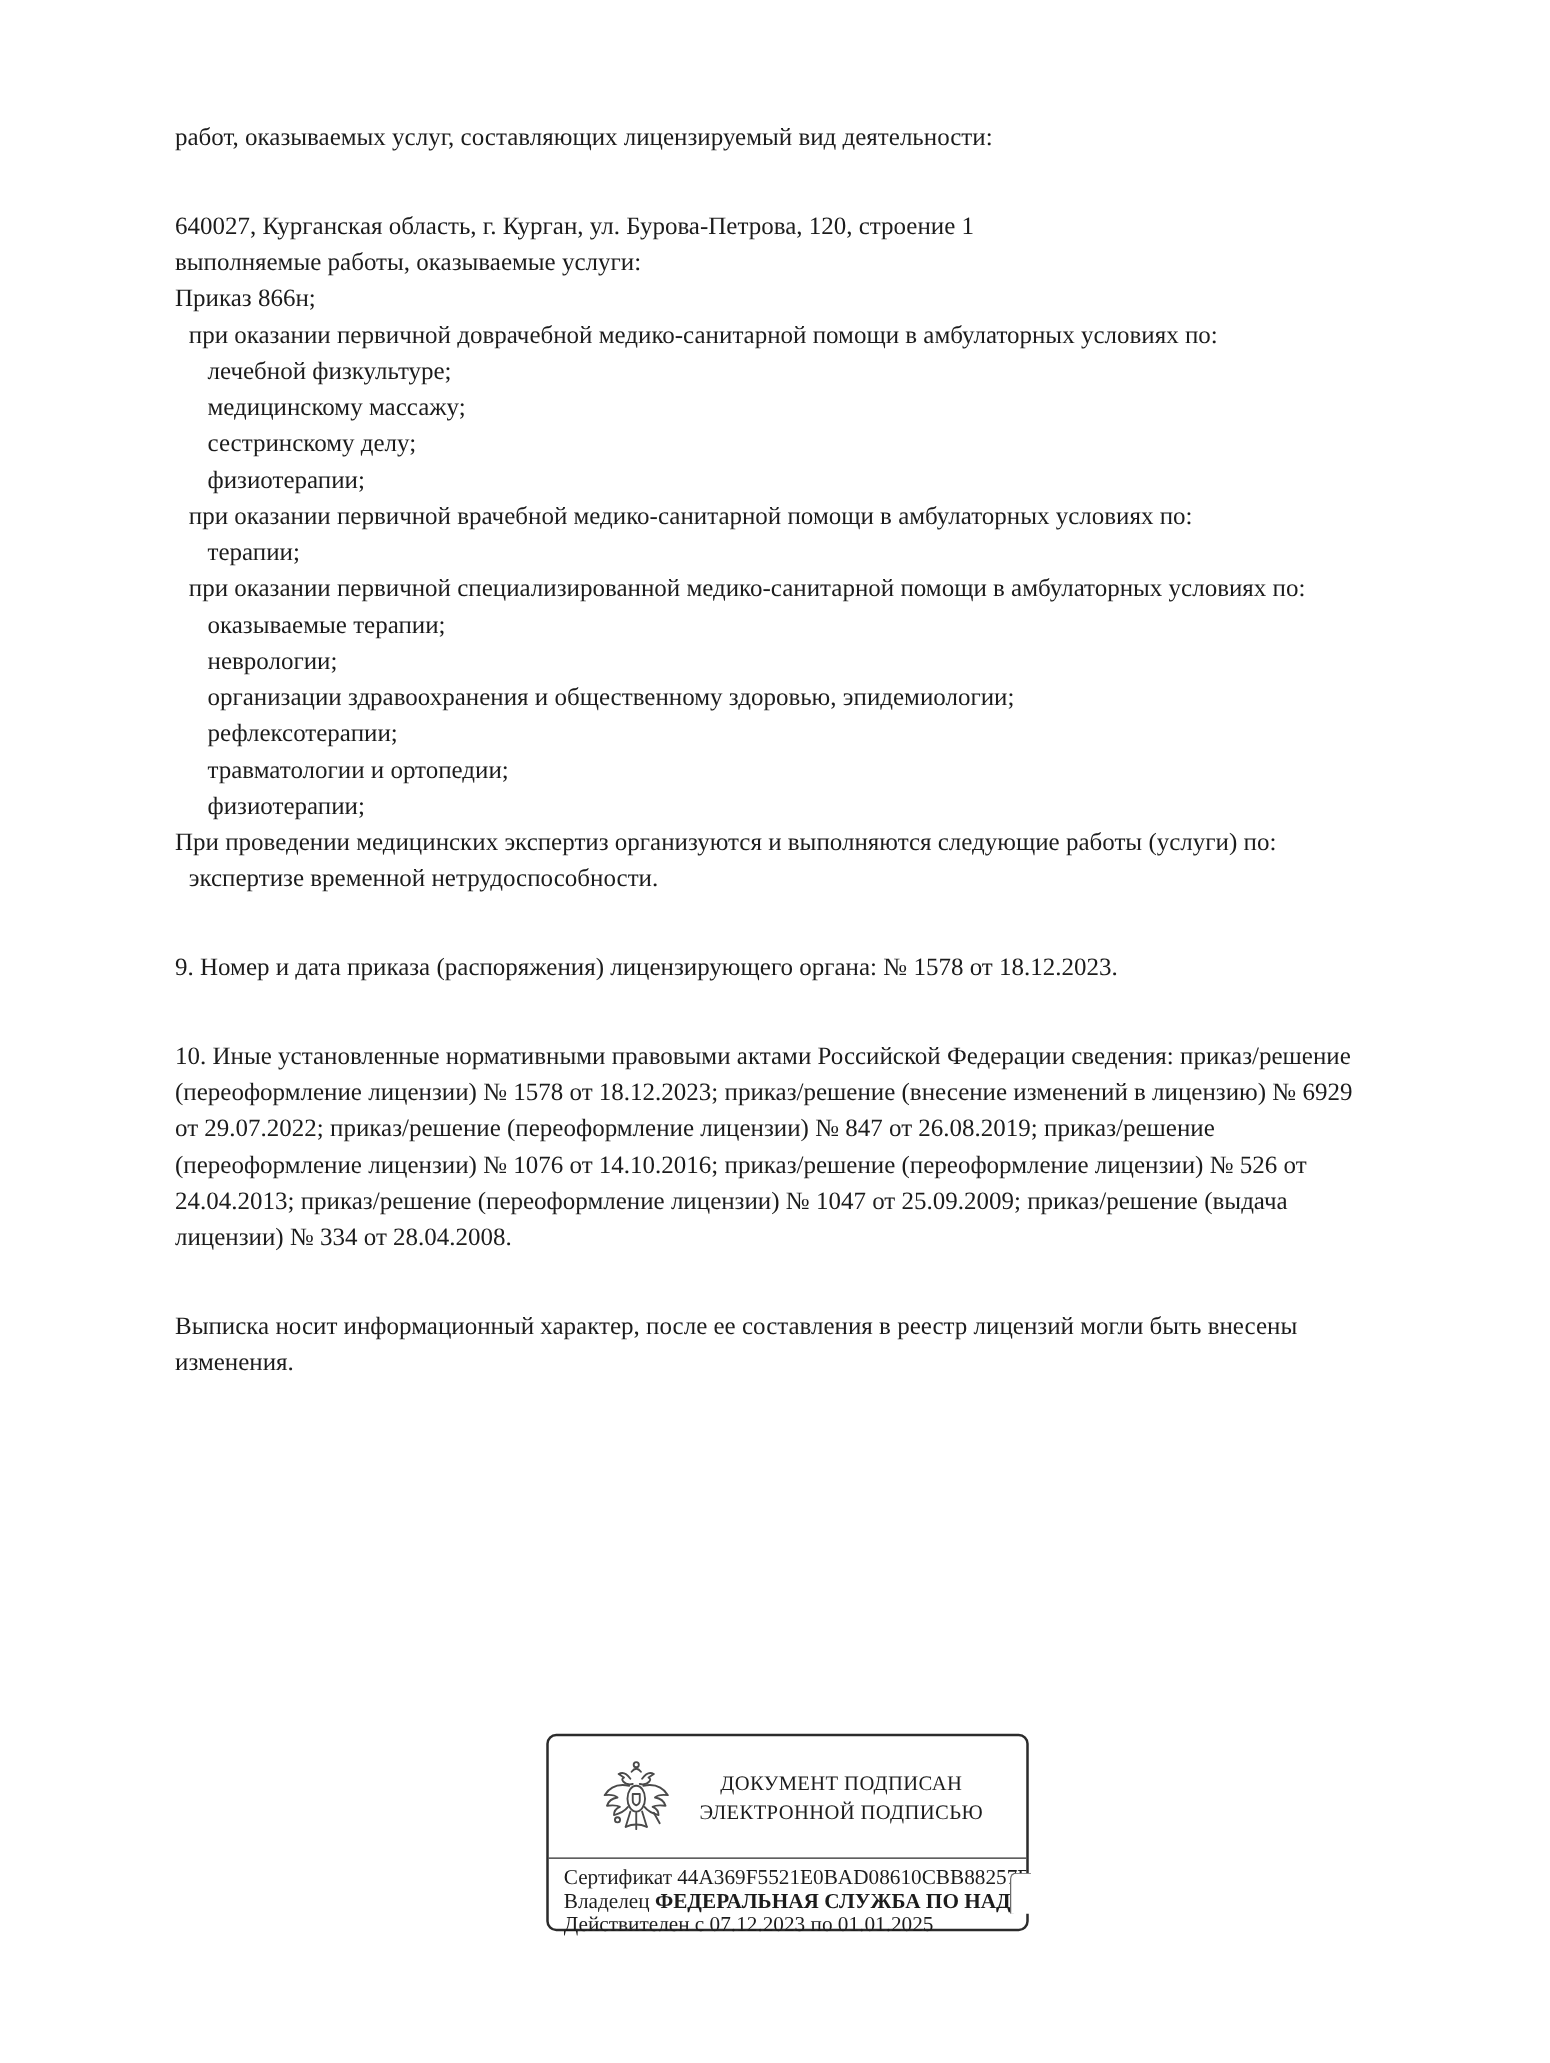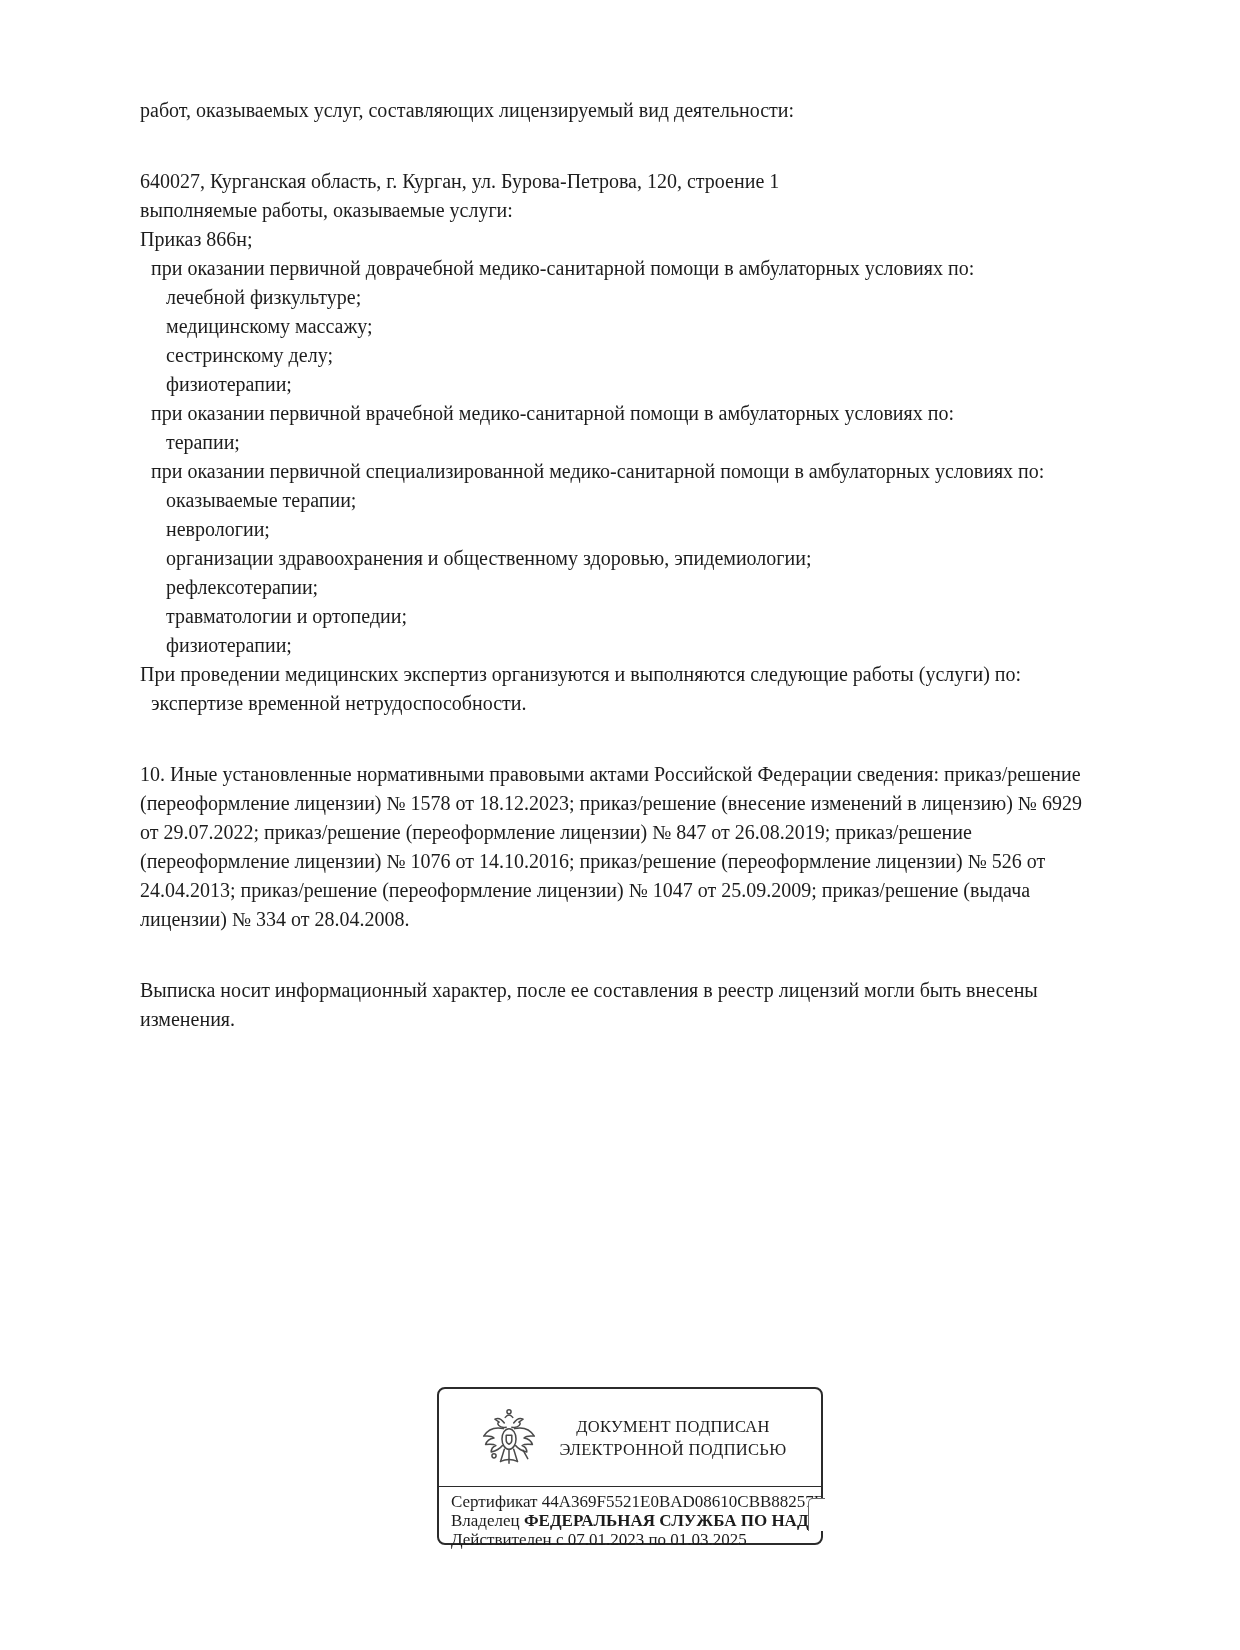--- a/index.html
+++ b/index.html
@@ -113,20 +113,21 @@
       <p class="para indent-2">терапии;</p>
       <p class="para indent-1">при оказании первичной специализированной медико-санитарной помощи в амбулаторных условиях по:</p>
       <p class="para indent-2">оказываемые терапии;</p>
       <p class="para indent-2">неврологии;</p>
       <p class="para indent-2">организации здравоохранения и общественному здоровью, эпидемиологии;</p>
       <p class="para indent-2">рефлексотерапии;</p>
       <p class="para indent-2">травматологии и ортопедии;</p>
       <p class="para indent-2">физиотерапии;</p>
       <p class="para indent-0">При проведении медицинских экспертиз организуются и выполняются следующие работы (услуги) по:</p>
       <p class="para indent-1">экспертизе временной нетрудоспособности.</p>
+      <p class="para indent-0 gap">9. Номер и дата приказа (распоряжения) лицензирующего органа: № 1578 от 18.12.2023.</p>
       <p class="para indent-0 gap">10. Иные установленные нормативными правовыми актами Российской Федерации сведения: приказ/решение (переоформление лицензии) № 1578 от 18.12.2023; приказ/решение (внесение изменений в лицензию) № 6929 от 29.07.2022; приказ/решение (переоформление лицензии) № 847 от 26.08.2019; приказ/решение (переоформление лицензии) № 1076 от 14.10.2016; приказ/решение (переоформление лицензии) № 526 от 24.04.2013; приказ/решение (переоформление лицензии) № 1047 от 25.09.2009; приказ/решение (выдача лицензии) № 334 от 28.04.2008.</p>
       <p class="para indent-0 gap">Выписка носит информационный характер, после ее составления в реестр лицензий могли быть внесены изменения.</p>
     </div>
 
   <div class="stamp">
     <div class="stamp-top">
       <span class="eagle">
         <svg viewBox="0 0 64 66" width="60" height="62" xmlns="http://www.w3.org/2000/svg">
           <g fill="none" stroke="#4a4a4a" stroke-width="1.6" stroke-linejoin="round" stroke-linecap="round">
             <circle cx="32" cy="5" r="2.2"></circle>
@@ -152,18 +153,18 @@
     <div class="stamp-divider"></div>
     <div class="stamp-details">
       <div class="stamp-line">
         <span>Сертификат</span>
         <span>44A369F5521E0BAD08610CBB88257ED3</span>
       </div>
       <div class="stamp-line">
         <span>Владелец</span>
         <span class="bold">ФЕДЕРАЛЬНАЯ СЛУЖБА ПО НАДЗОРУ В С</span>
       </div>
-      <div class="stamp-line">Действителен с 07.01.2023 по 01.03.2025</div>
+      <div class="stamp-line">Действителен с 07.12.2023 по 01.01.2025</div>
     </div>
     <div class="stamp-notch"></div>
   </div>
 
 </div>
 
 </body></html>

